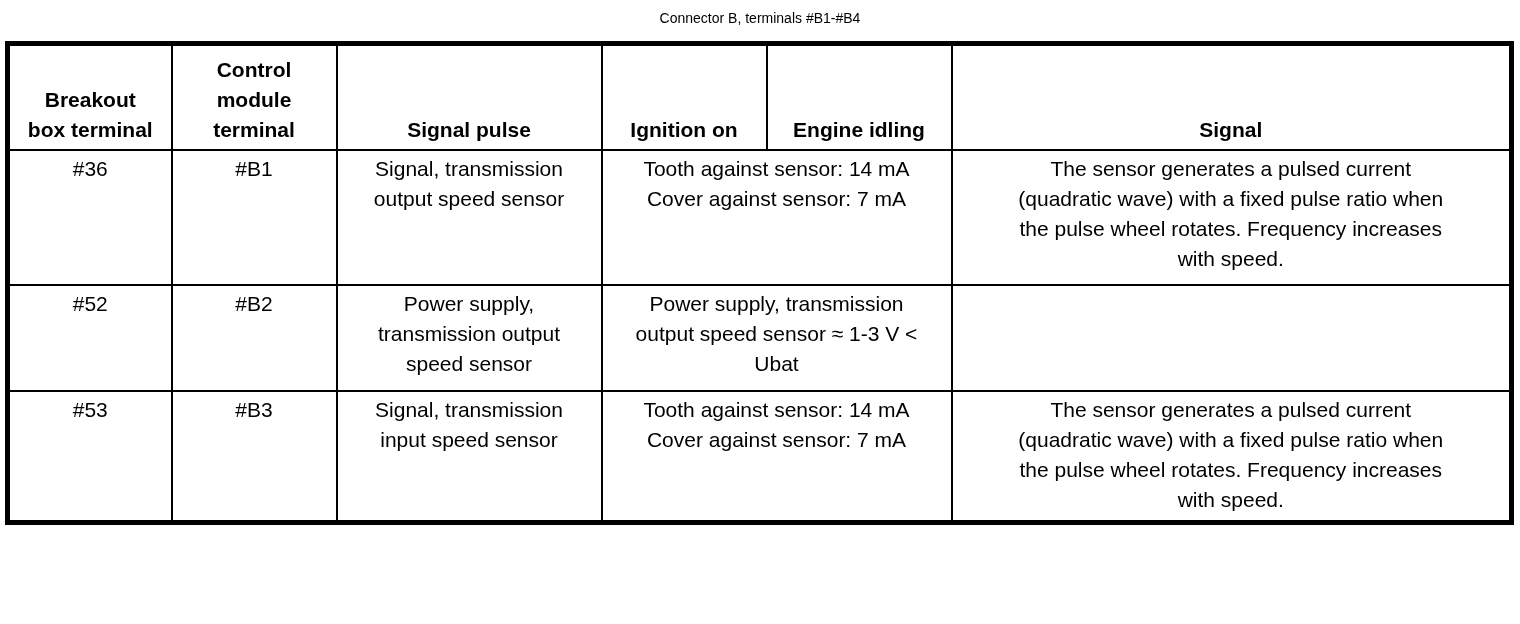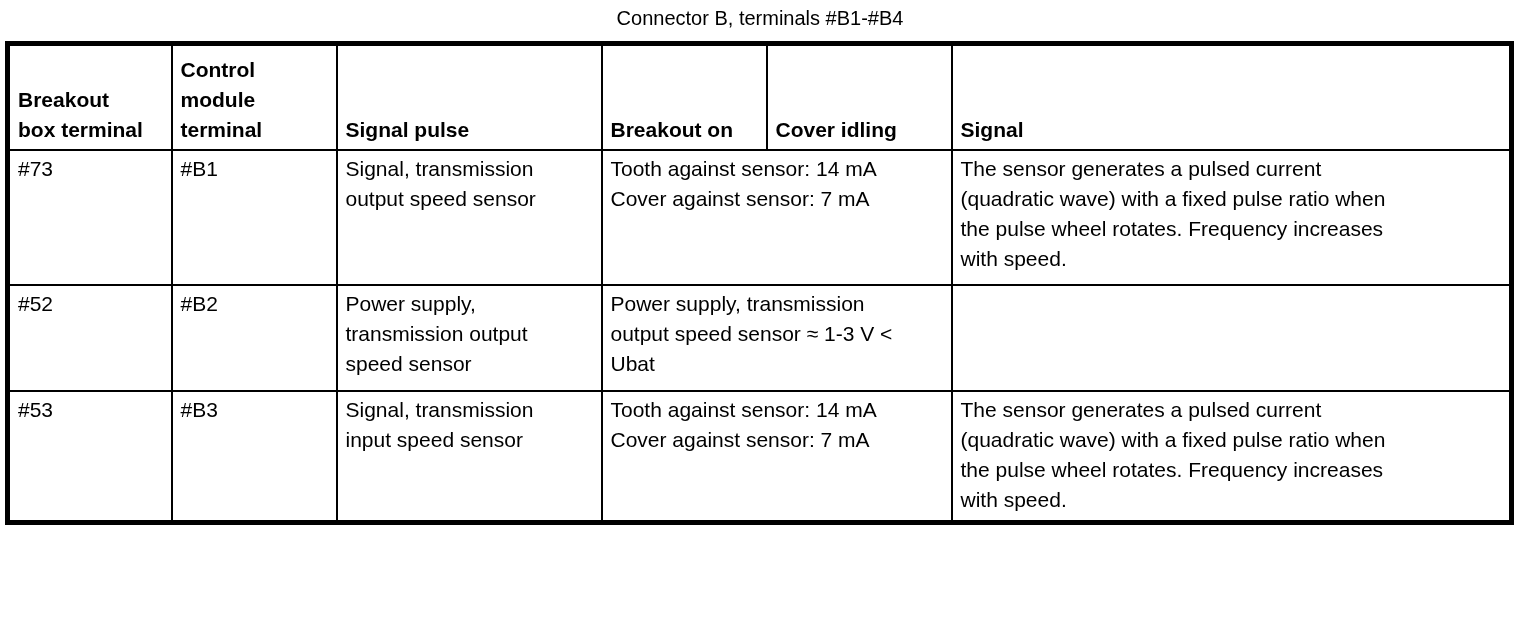--- a/index.html
+++ b/index.html
@@ -11,21 +11,21 @@
   }
   .page {
     position: relative;
     width: 1520px;
     height: 624px;
     background: #ffffff;
     overflow: hidden;
   }
   .title {
     text-align: center;
-    font-size: 20px;
+    font-size: 14px;
     line-height: 28px;
     padding-top: 4px;
     color: #000000;
   }
   table.spec-table {
     border-collapse: collapse;
     table-layout: fixed;
     width: 1504px;
     margin-left: 5px;
     margin-top: 9px;
@@ -36,21 +36,21 @@
   }
   table.spec-table {
     border-width: 5px;
   }
   th, td {
     font-size: 21px;
     line-height: 30px;
     padding: 3px 8px 5px 8px;
     white-space: pre-line;
     overflow: hidden;
-    text-align: left;
+    text-align: center;
   }
   thead th {
     font-weight: bold;
     vertical-align: bottom;
     border-bottom-width: 4px;
     padding-bottom: 4px;
   }
   tbody td {
     font-weight: normal;
     vertical-align: top;
@@ -80,28 +80,28 @@
       <col style="width:560px">
     </colgroup>
     <thead>
       <tr>
         <th>Breakout
 box terminal</th>
         <th>Control
 module
 terminal</th>
         <th>Signal pulse</th>
-        <th>Breakout on</th>
-        <th>Cover idling</th>
+        <th>Ignition on</th>
+        <th>Engine idling</th>
         <th>Signal</th>
       </tr>
     </thead>
     <tbody>
       <tr>
-        <td>#73</td>
+        <td>#36</td>
         <td>#B1</td>
         <td>Signal, transmission
 output speed sensor</td>
         <td colspan="2">Tooth against sensor: 14 mA
 Cover against sensor: 7 mA</td>
         <td>The sensor generates a pulsed current
 (quadratic wave) with a fixed pulse ratio when
 the pulse wheel rotates. Frequency increases
 with speed.</td>
       </tr>

